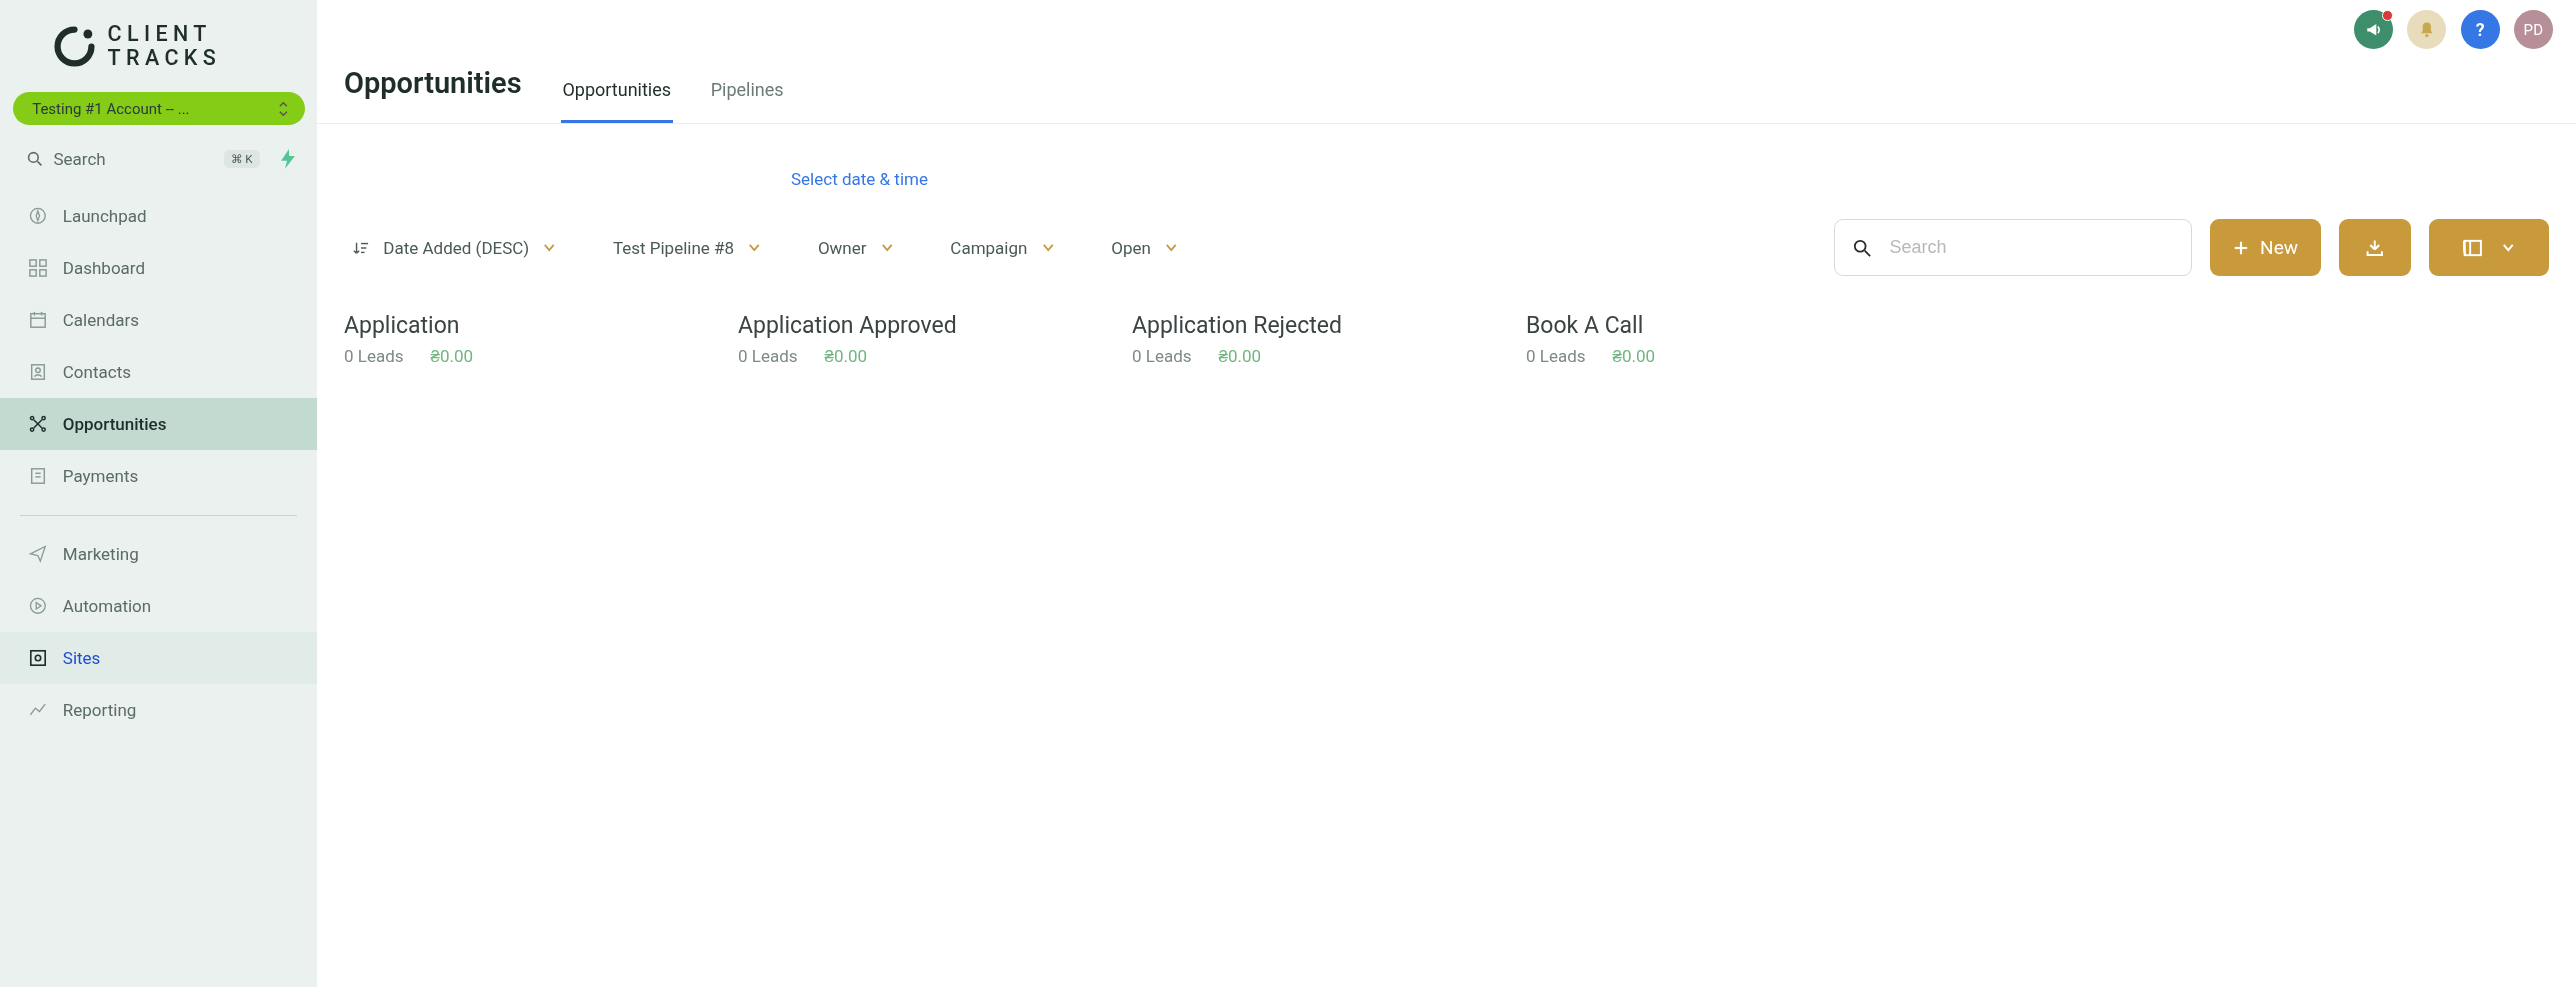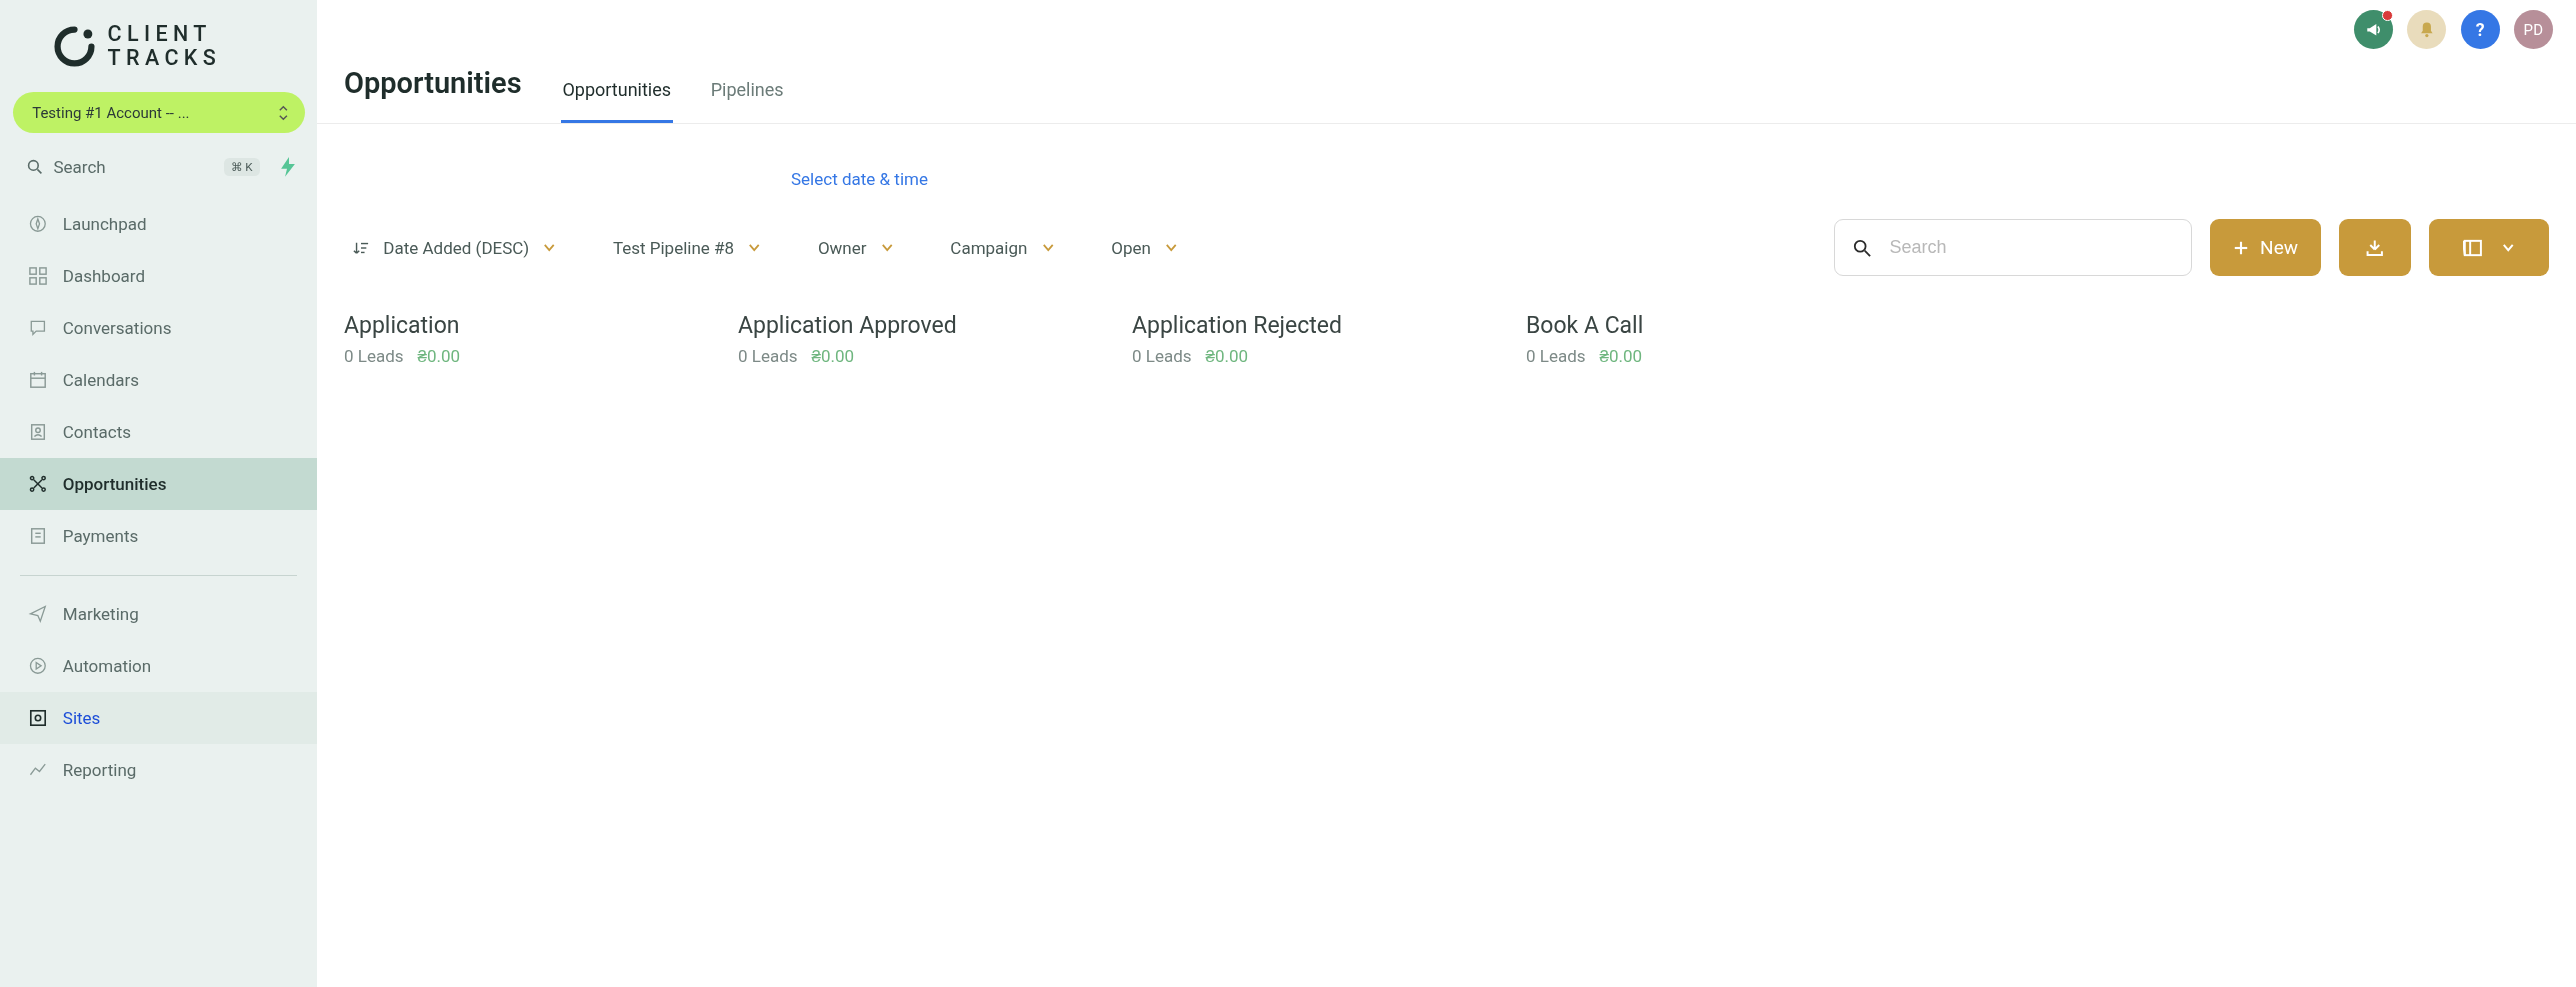--- a/index.html
+++ b/index.html
@@ -34,23 +34,23 @@
   .logo-text {
     letter-spacing:5.4px;
     font-weight:500;
     line-height:1.15;
     font-size:21.5px;
     color:#1f2d2b;
   }
 
   .account-switcher {
     margin:0 12.5px 14.3px 12.5px;
-    background:#bef264;
+    background:#84cc16;
     border-radius:21.5px;
-    height:41px;
+    height:33px;
     display:flex;
     align-items:center;
     justify-content:space-between;
     padding:0 16px 0 19.7px;
     font-size:15px;
     color:#2c3a38;
   }
   .account-switcher .chevrons { color:#555; font-size:12.5px; line-height:7.2px; display:flex; flex-direction:column; gap:1.8px; }
 
   .search {
@@ -240,21 +240,21 @@
   .col-title {
     font-size:23px;
     color:#3a4543;
     margin:0 0 7.2px 0;
     font-weight:400;
   }
   .col-sub {
     font-size:17px;
     color:#7d8a87;
     display:flex;
-    gap:14px;
+    gap:27px;
   }
   .col-sub .money { color:#6fb67f; }
 
   svg { display:block; }
 </style>
 </head>
 <body>
 
 <div class="app">
 
@@ -310,28 +310,20 @@
       <div class="nav-item">
         <span class="icon">
           <svg width="18" height="18" viewBox="0 0 20 20" fill="none" stroke="#8a9a96" stroke-width="1.6">
               <rect x="1" y="1" width="7" height="7"></rect>
               <rect x="12" y="1" width="7" height="7"></rect>
               <rect x="1" y="12" width="7" height="7"></rect>
               <rect x="12" y="12" width="7" height="7"></rect>
             </svg>
         </span>
         <span>Dashboard</span>
-      </div>
-      <div class="nav-item">
-        <span class="icon">
-          <svg width="19.7" height="19.7" viewBox="0 0 24 24" fill="none" stroke="#8a9a96" stroke-width="1.6">
-              <path d="M4 4 H20 V16 H10 L6 20 V16 H4 Z"></path>
-            </svg>
-        </span>
-        <span>Conversations</span>
       </div>
       <div class="nav-item">
         <span class="icon">
           <svg width="18" height="18" viewBox="0 0 20 20" fill="none" stroke="#8a9a96" stroke-width="1.6">
               <rect x="2" y="3" width="16" height="15"></rect>
               <line x1="2" y1="8" x2="18" y2="8"></line>
               <line x1="6" y1="1" x2="6" y2="5"></line>
               <line x1="14" y1="1" x2="14" y2="5"></line>
             </svg>
         </span>

